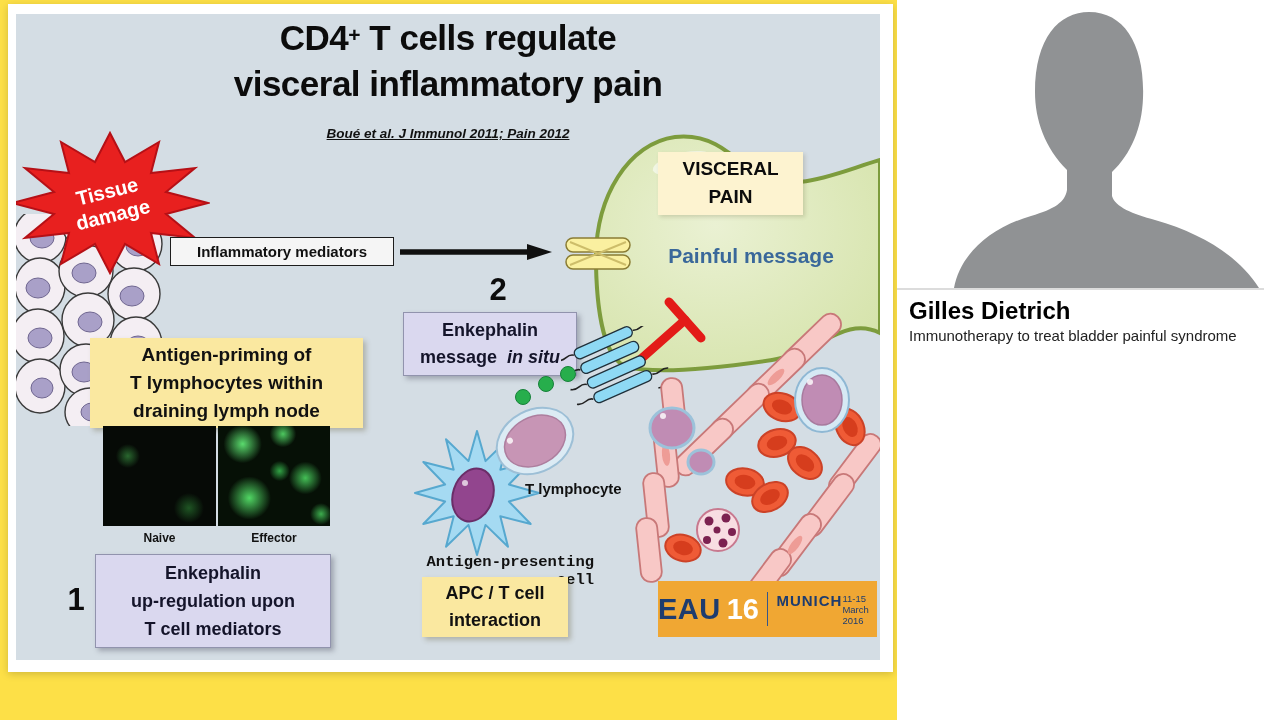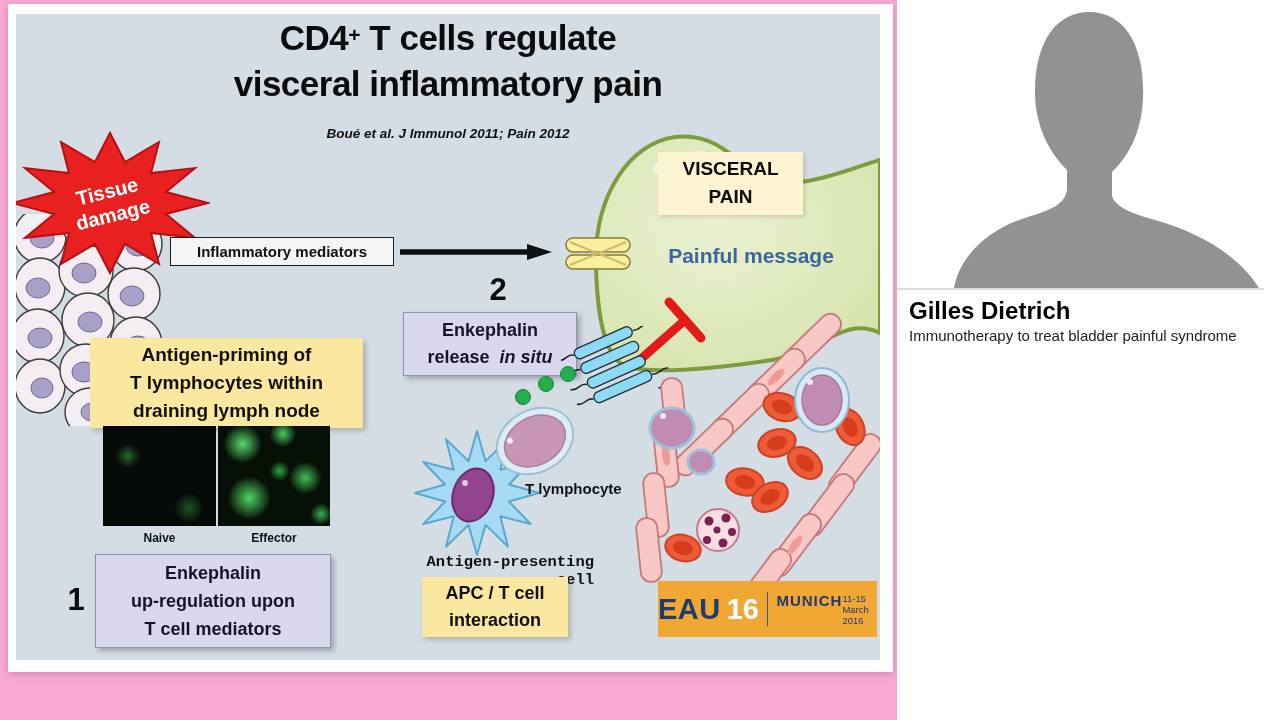--- a/index.html
+++ b/index.html
@@ -1,26 +1,26 @@
 <!DOCTYPE html>
 <html><head>
 <meta charset="utf-8">
 <style>
   html,body{margin:0;padding:0;background:#ffffff;font-family:"Liberation Sans",sans-serif;}
-  #stage{position:relative;width:1264px;height:720px;background:#f9a8d4;overflow:hidden;}
+  #stage{position:relative;width:1264px;height:720px;background:#fde047;overflow:hidden;}
 
   
   .slide-page{position:absolute;left:8px;top:4px;width:885px;height:668px;background:#fff;
               box-shadow:0 2px 8px rgba(0,0,0,.18);}
   .slide-canvas{position:absolute;left:8px;top:10px;width:864px;height:646px;background:#d4dde4;overflow:hidden;}
   .abs{position:absolute;}
 
   .slide-title{width:100%;text-align:center;font-weight:bold;font-size:35px;color:#0c0c0c;letter-spacing:-.5px;}
   .slide-title .sup{font-size:21px;vertical-align:8px;}
-  .citation{width:100%;text-align:center;font-weight:bold;font-style:italic;font-size:13.5px;color:#111;}
+  .citation{width:100%;text-align:center;font-weight:bold;font-style:italic;font-size:13.5px;color:#111;text-decoration:underline;}
 
   .burst-text{position:absolute;inset:0;display:flex;flex-direction:column;align-items:center;justify-content:center;
               transform:rotate(-14deg);color:#fff;font-weight:bold;font-size:20px;line-height:24px;}
 
   .mediators-box{background:#f5f5f5;border:1.5px solid #1d1d1d;text-align:center;
                  font-weight:bold;font-size:15px;line-height:27px;color:#111;}
 
   .box-lavender{background:#dad8ef;border:1.5px solid #9193ad;box-shadow:3px 3px 5px rgba(60,60,80,.35);
                 text-align:center;font-weight:bold;color:#14142a;}
   .box-yellow{background:#fae8a0;box-shadow:3px 3px 5px rgba(90,80,40,.3);
@@ -123,21 +123,21 @@
       <svg class="abs" style="left:382px;top:230px;" width="156" height="16" viewBox="0 0 156 16">
         <line x1="2" y1="8" x2="131" y2="8" stroke="#101010" stroke-width="5.5"></line>
         <polygon points="129,0 154,8 129,16" fill="#101010"></polygon>
       </svg>
 
       <div class="abs step-num" style="left:462px;top:258px;width:40px;">2</div>
 
       <div class="abs box-lavender" style="left:387px;top:298px;width:172px;padding:4px 0;font-size:18px;line-height:27px;">
         <div>Enkephalin</div>
         <div>
-          <span>release</span>
+          <span>message</span>
           <span style="font-style:italic;margin-left:5px;">in situ</span>
         </div>
       </div>
 
       <svg class="abs" style="left:544px;top:111px;" width="320" height="265" viewBox="0 0 320 265">
         <defs>
           <radialGradient id="ng" cx="42%" cy="38%" r="75%">
             <stop offset="0%" stop-color="#eaf1d3"></stop>
               <stop offset="100%" stop-color="#d5e3aa"></stop>
           </radialGradient>

